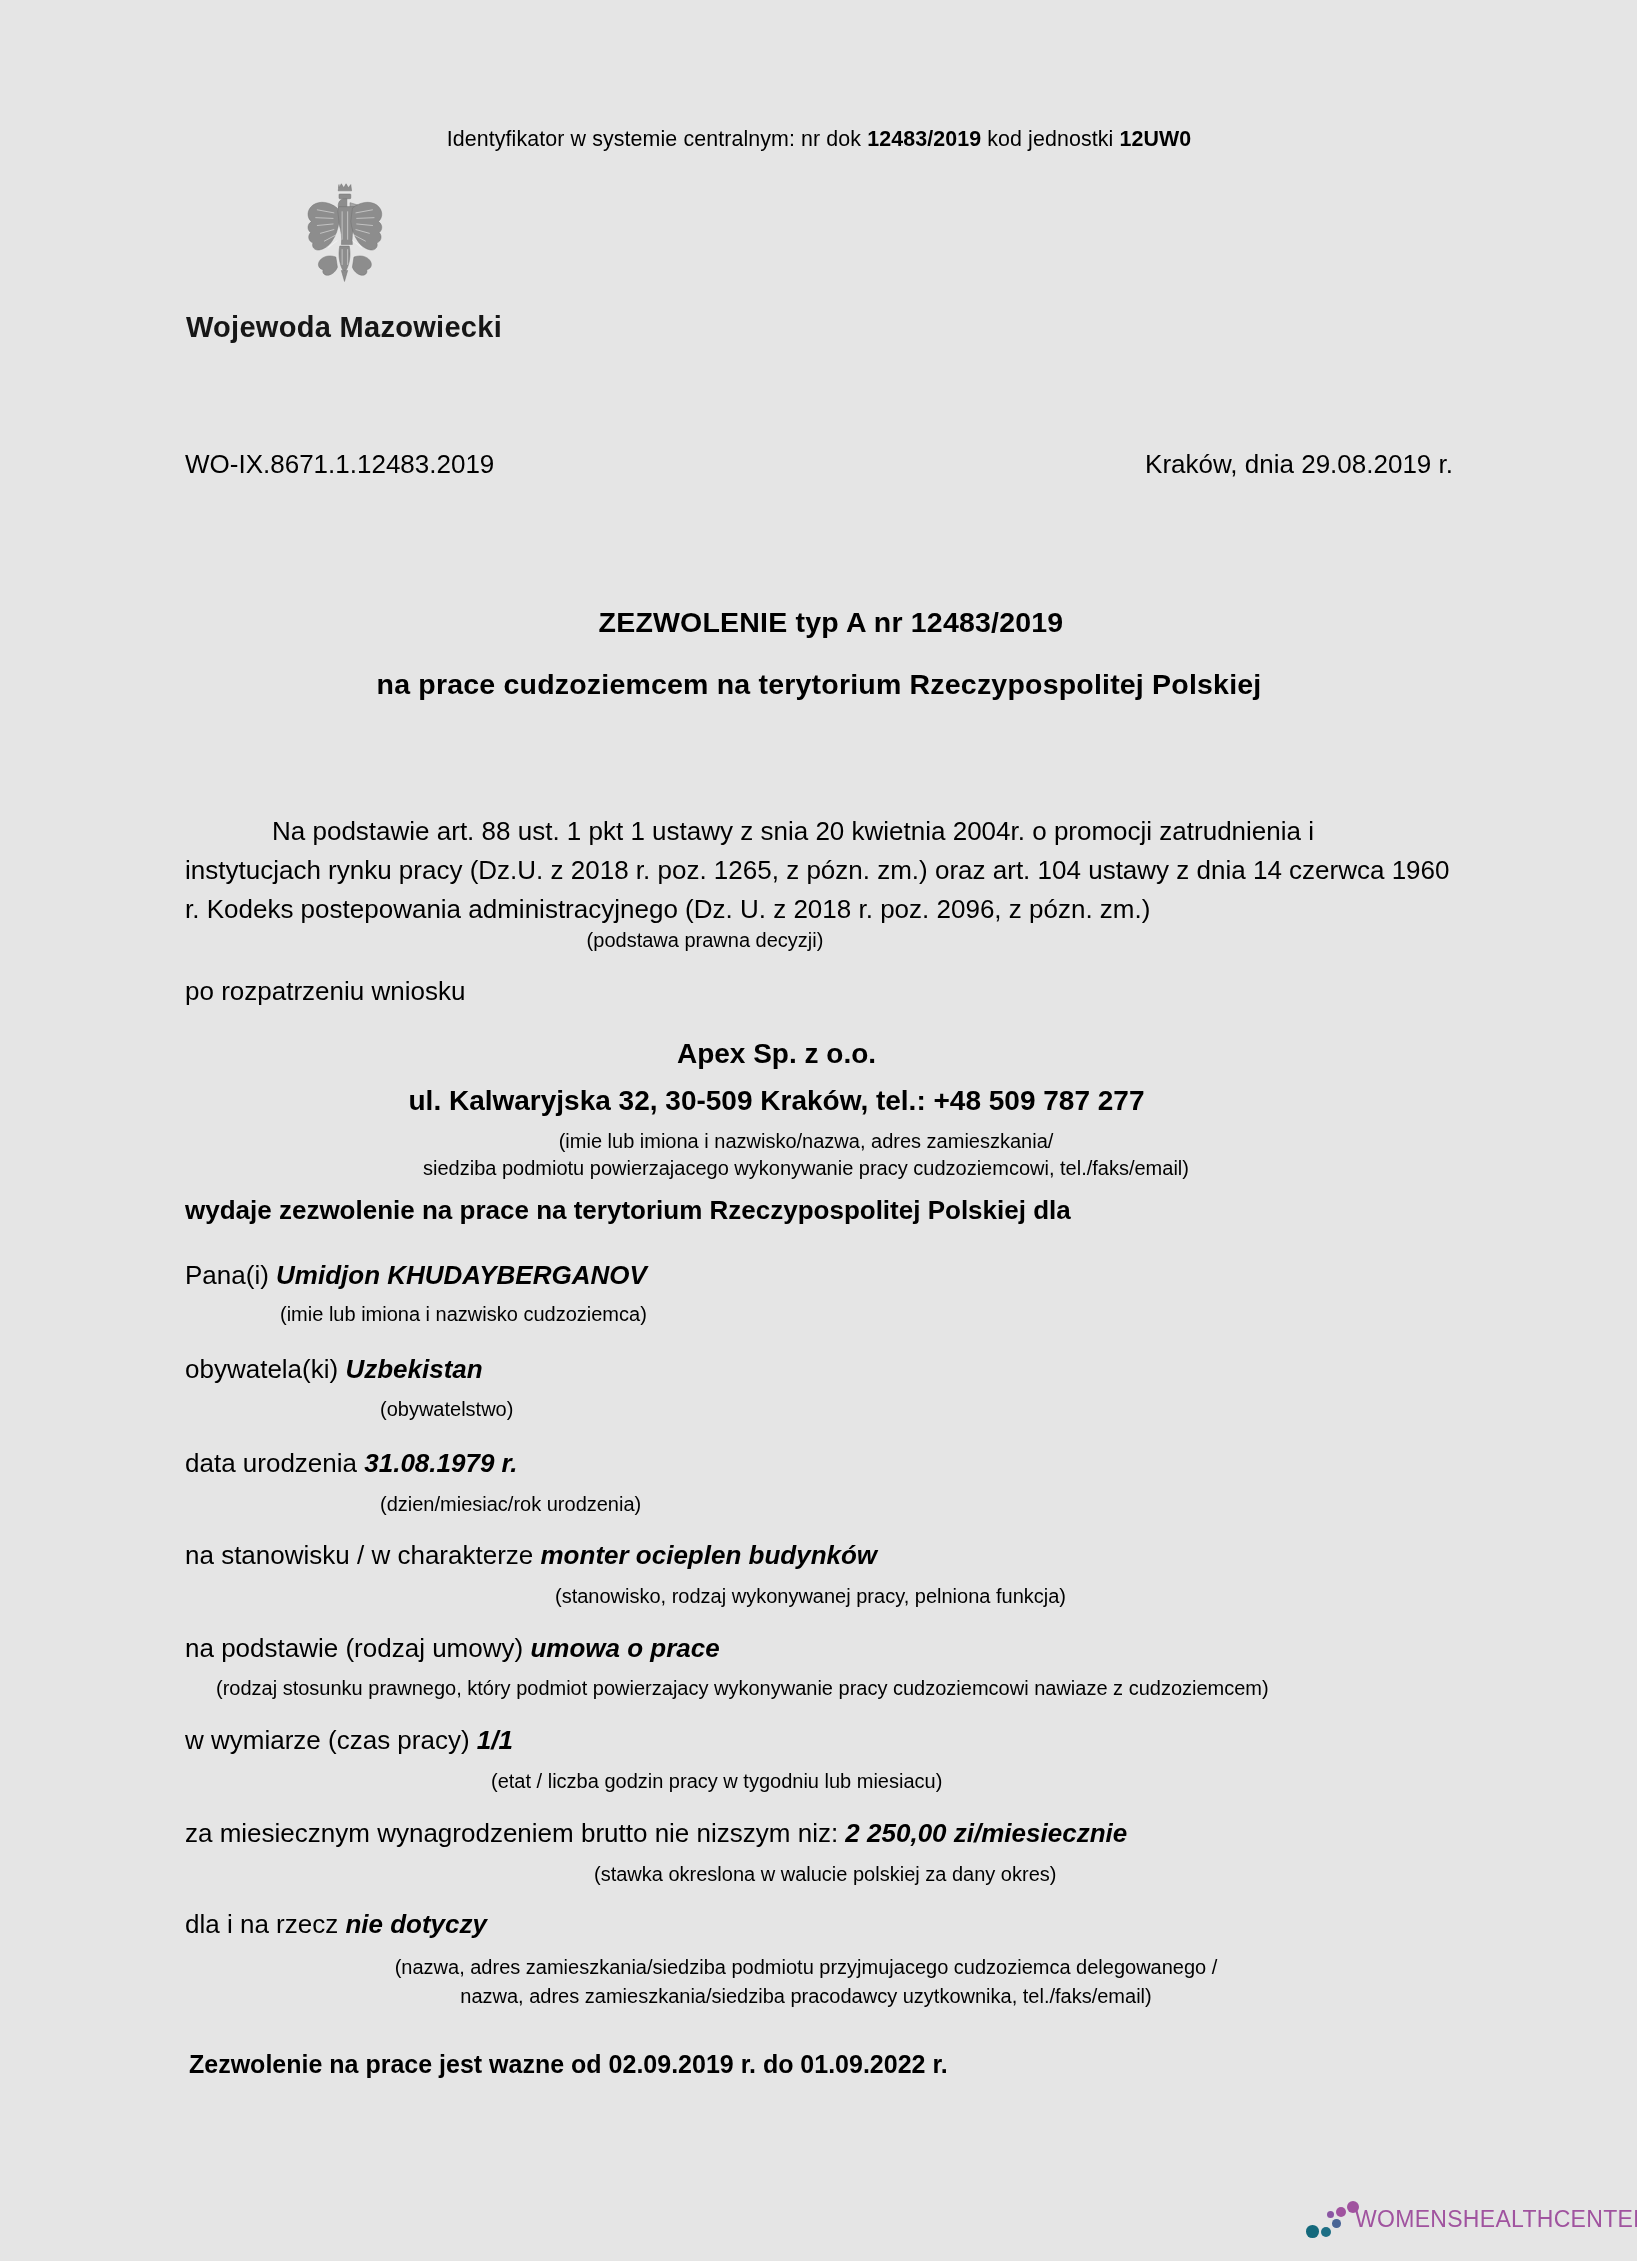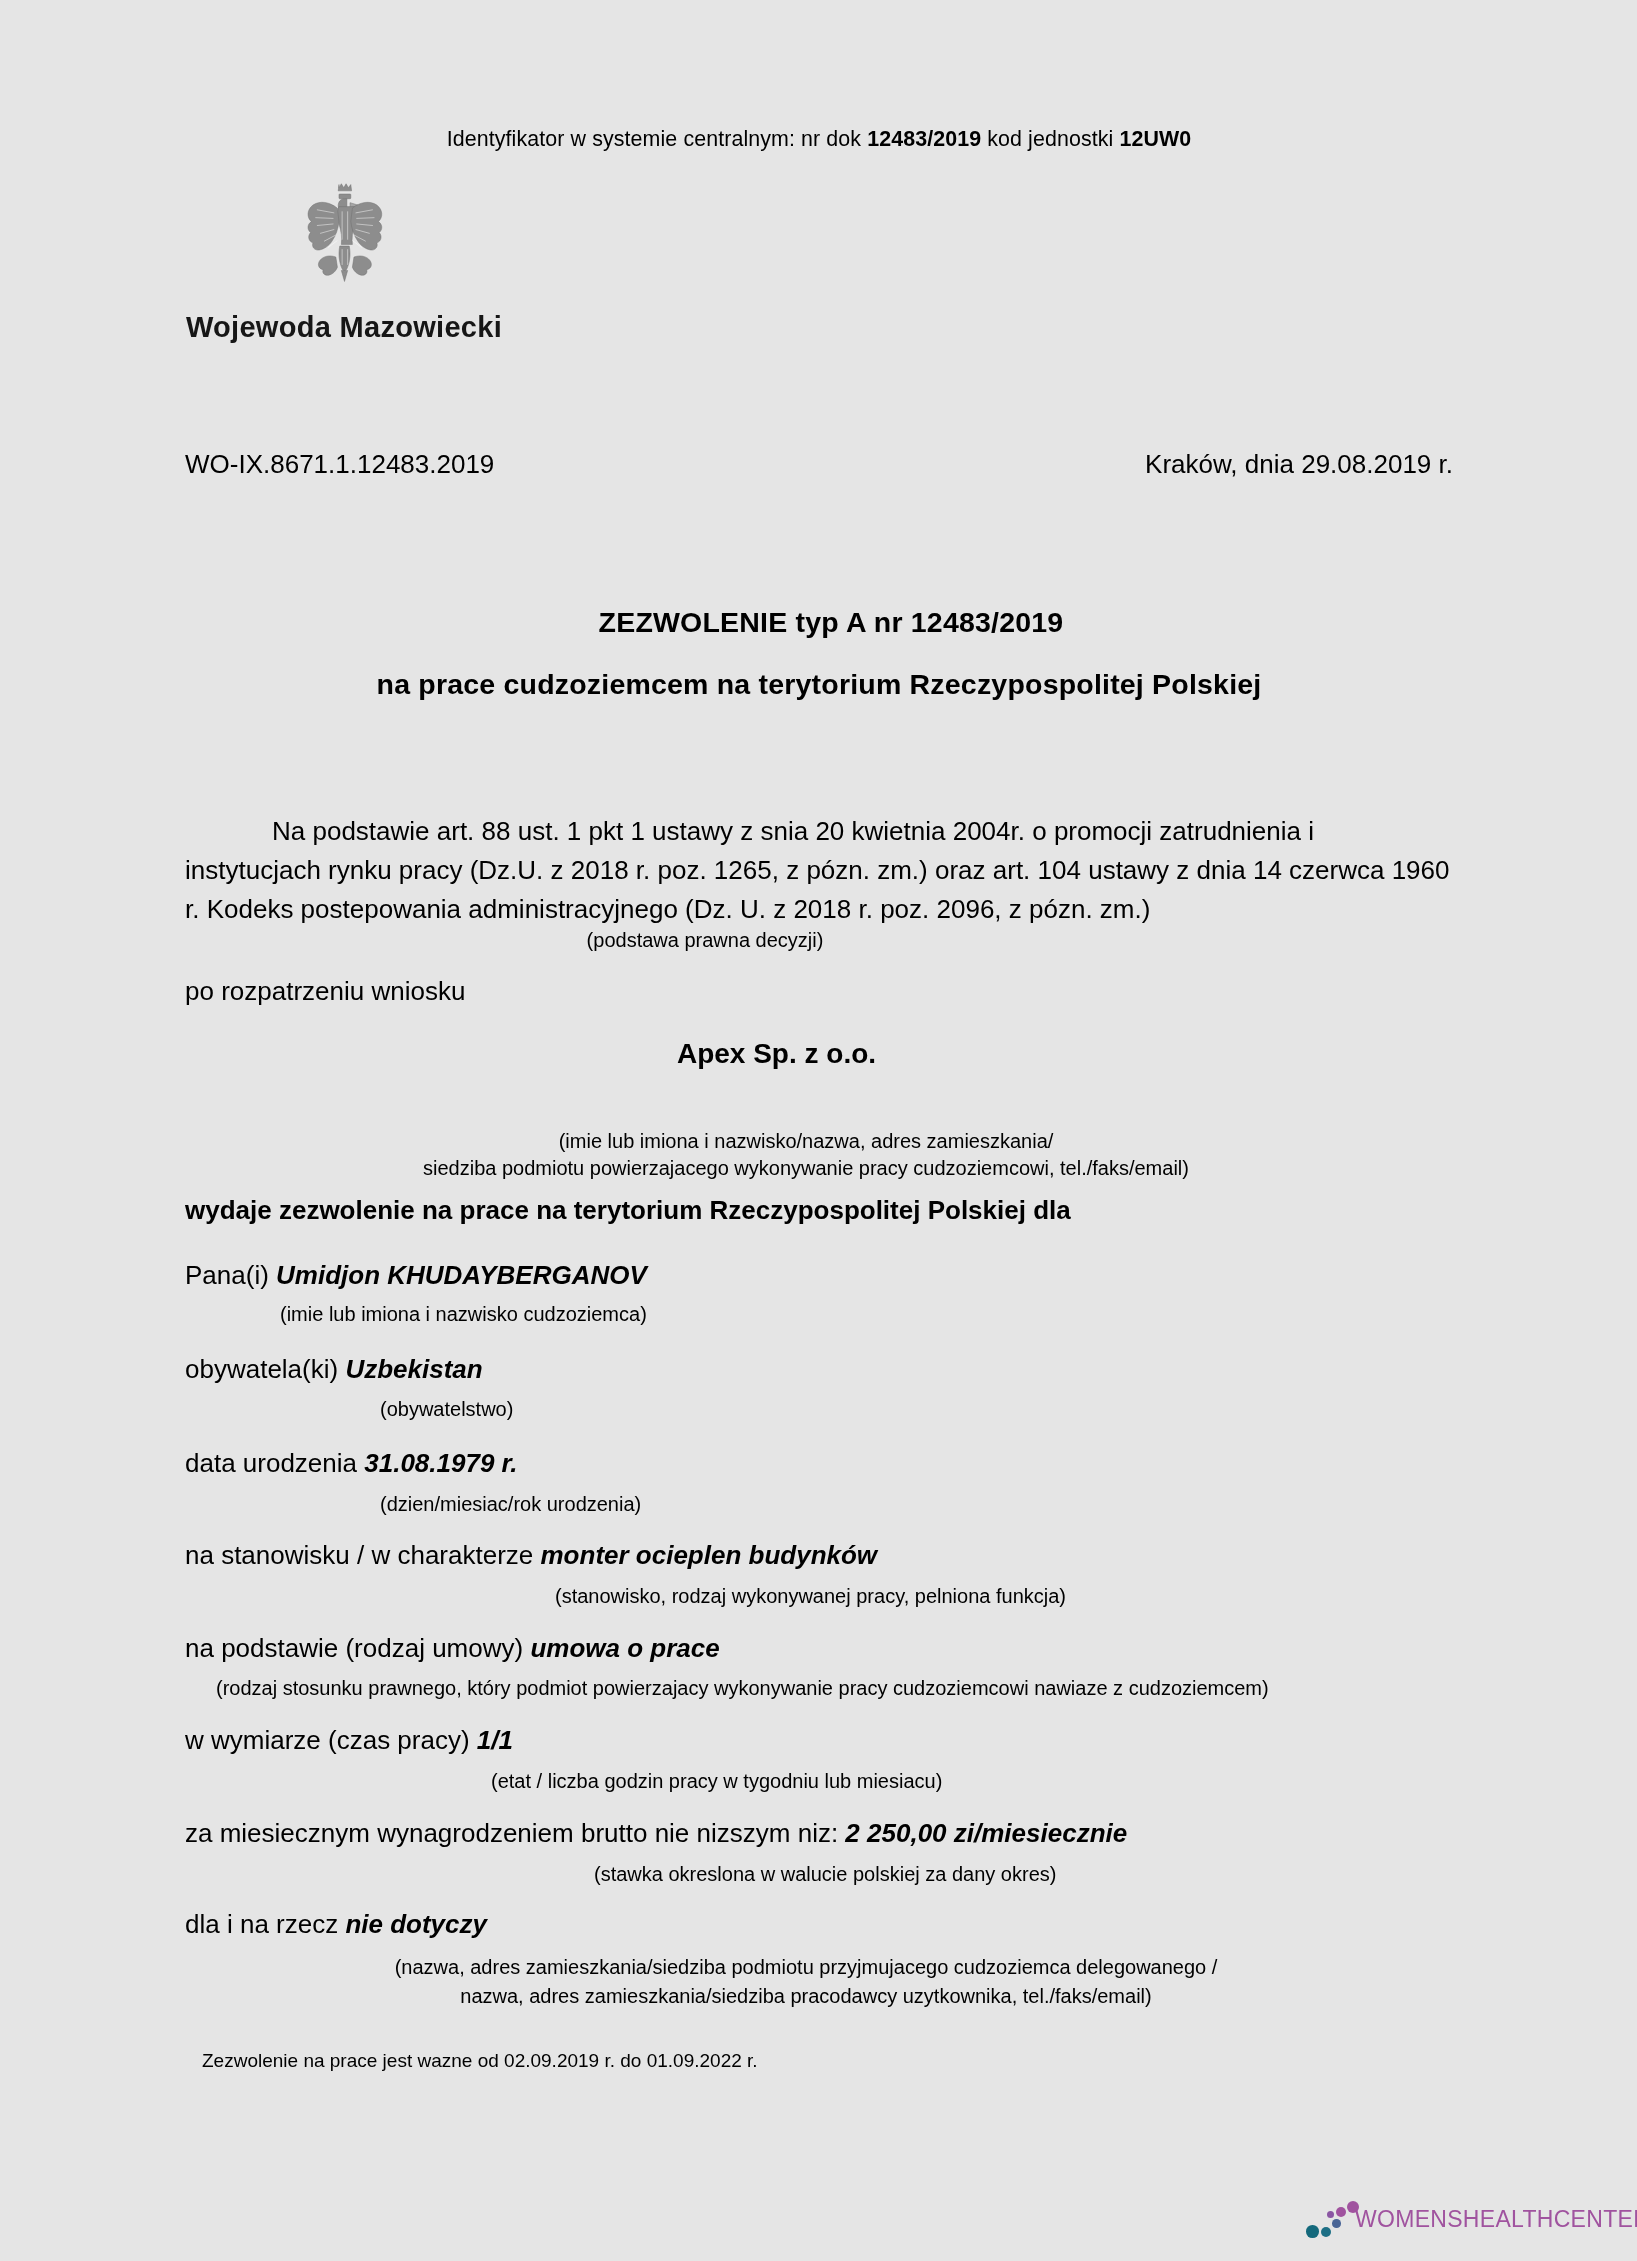--- a/index.html
+++ b/index.html
@@ -194,23 +194,23 @@
     left: 0;
     width: 1612px;
     text-align: center;
     white-space: normal;
     line-height: 28.5px;
   }
 
   .validity {
     position: absolute;
     top: 2050px;
-    left: 202px;
-    font-size: 19px;
-    font-weight: normal;
+    left: 189px;
+    font-size: 25px;
+    font-weight: bold;
     white-space: nowrap;
   }
 
   
   .wm {
     position: absolute;
     left: 1306px;
     top: 2197px;
     display: flex;
     align-items: center;
@@ -286,20 +286,21 @@
 
   <div class="doc-title-1">ZEZWOLENIE typ A nr 12483/2019</div>
   <div class="doc-title-2">na prace cudzoziemcem na terytorium Rzeczypospolitej Polskiej</div>
 
   <div class="legal-para">Na podstawie art. 88 ust. 1 pkt 1 ustawy z snia 20 kwietnia 2004r. o promocji zatrudnienia i instytucjach rynku pracy (Dz.U. z 2018 r. poz. 1265, z pózn. zm.) oraz art. 104 ustawy z dnia 14 czerwca 1960 r. Kodeks postepowania administracyjnego (Dz. U. z 2018 r. poz. 2096, z pózn. zm.)</div>
   <div class="caption cap-legal">(podstawa prawna decyzji)</div>
 
   <div class="after-request">po rozpatrzeniu wniosku</div>
 
   <div class="employer-name">Apex Sp. z o.o.</div>
+  <div class="employer-addr">ul. Kalwaryjska 32, 30-509 Kraków, tel.: +48 509 787 277</div>
   <div class="cap-employer">
     <div>(imie lub imiona i nazwisko/nazwa, adres zamieszkania/</div>
     <div>siedziba podmiotu powierzajacego wykonywanie pracy cudzoziemcowi, tel./faks/email)</div>
   </div>
 
   <div class="field-strong f-grant">wydaje zezwolenie na prace na terytorium Rzeczypospolitej Polskiej dla</div>
 
   <div class="field f-person">
     <span>Pana(i) </span><span class="val">Umidjon KHUDAYBERGANOV</span>
   </div>

